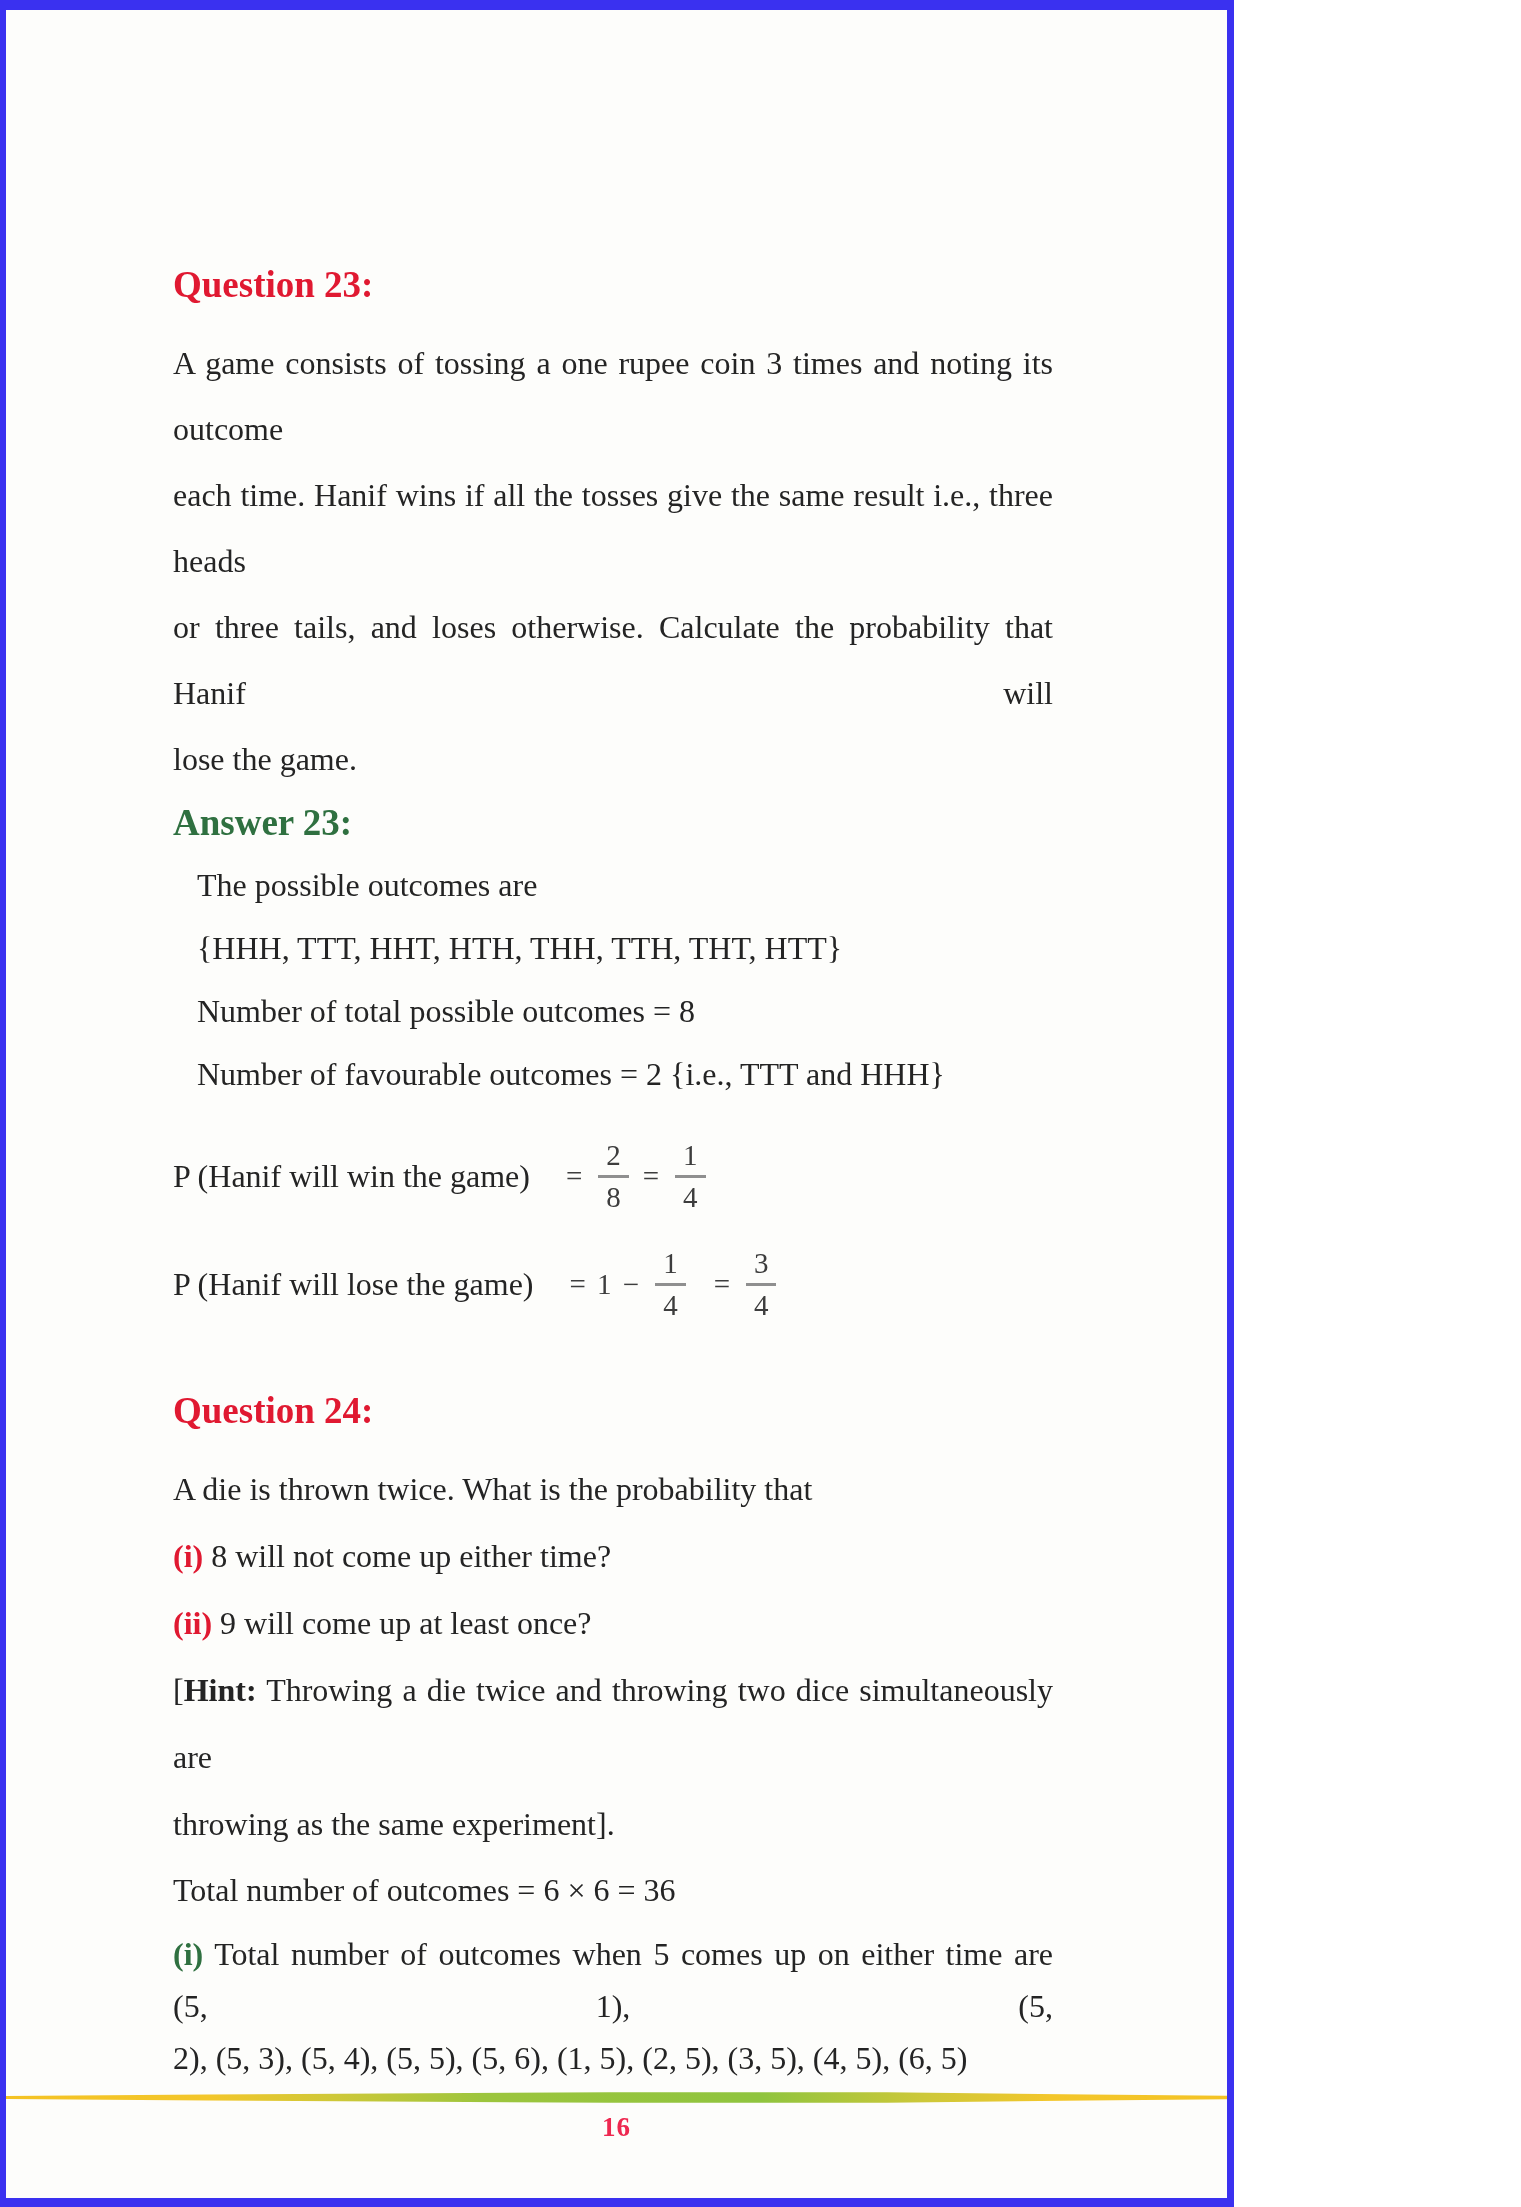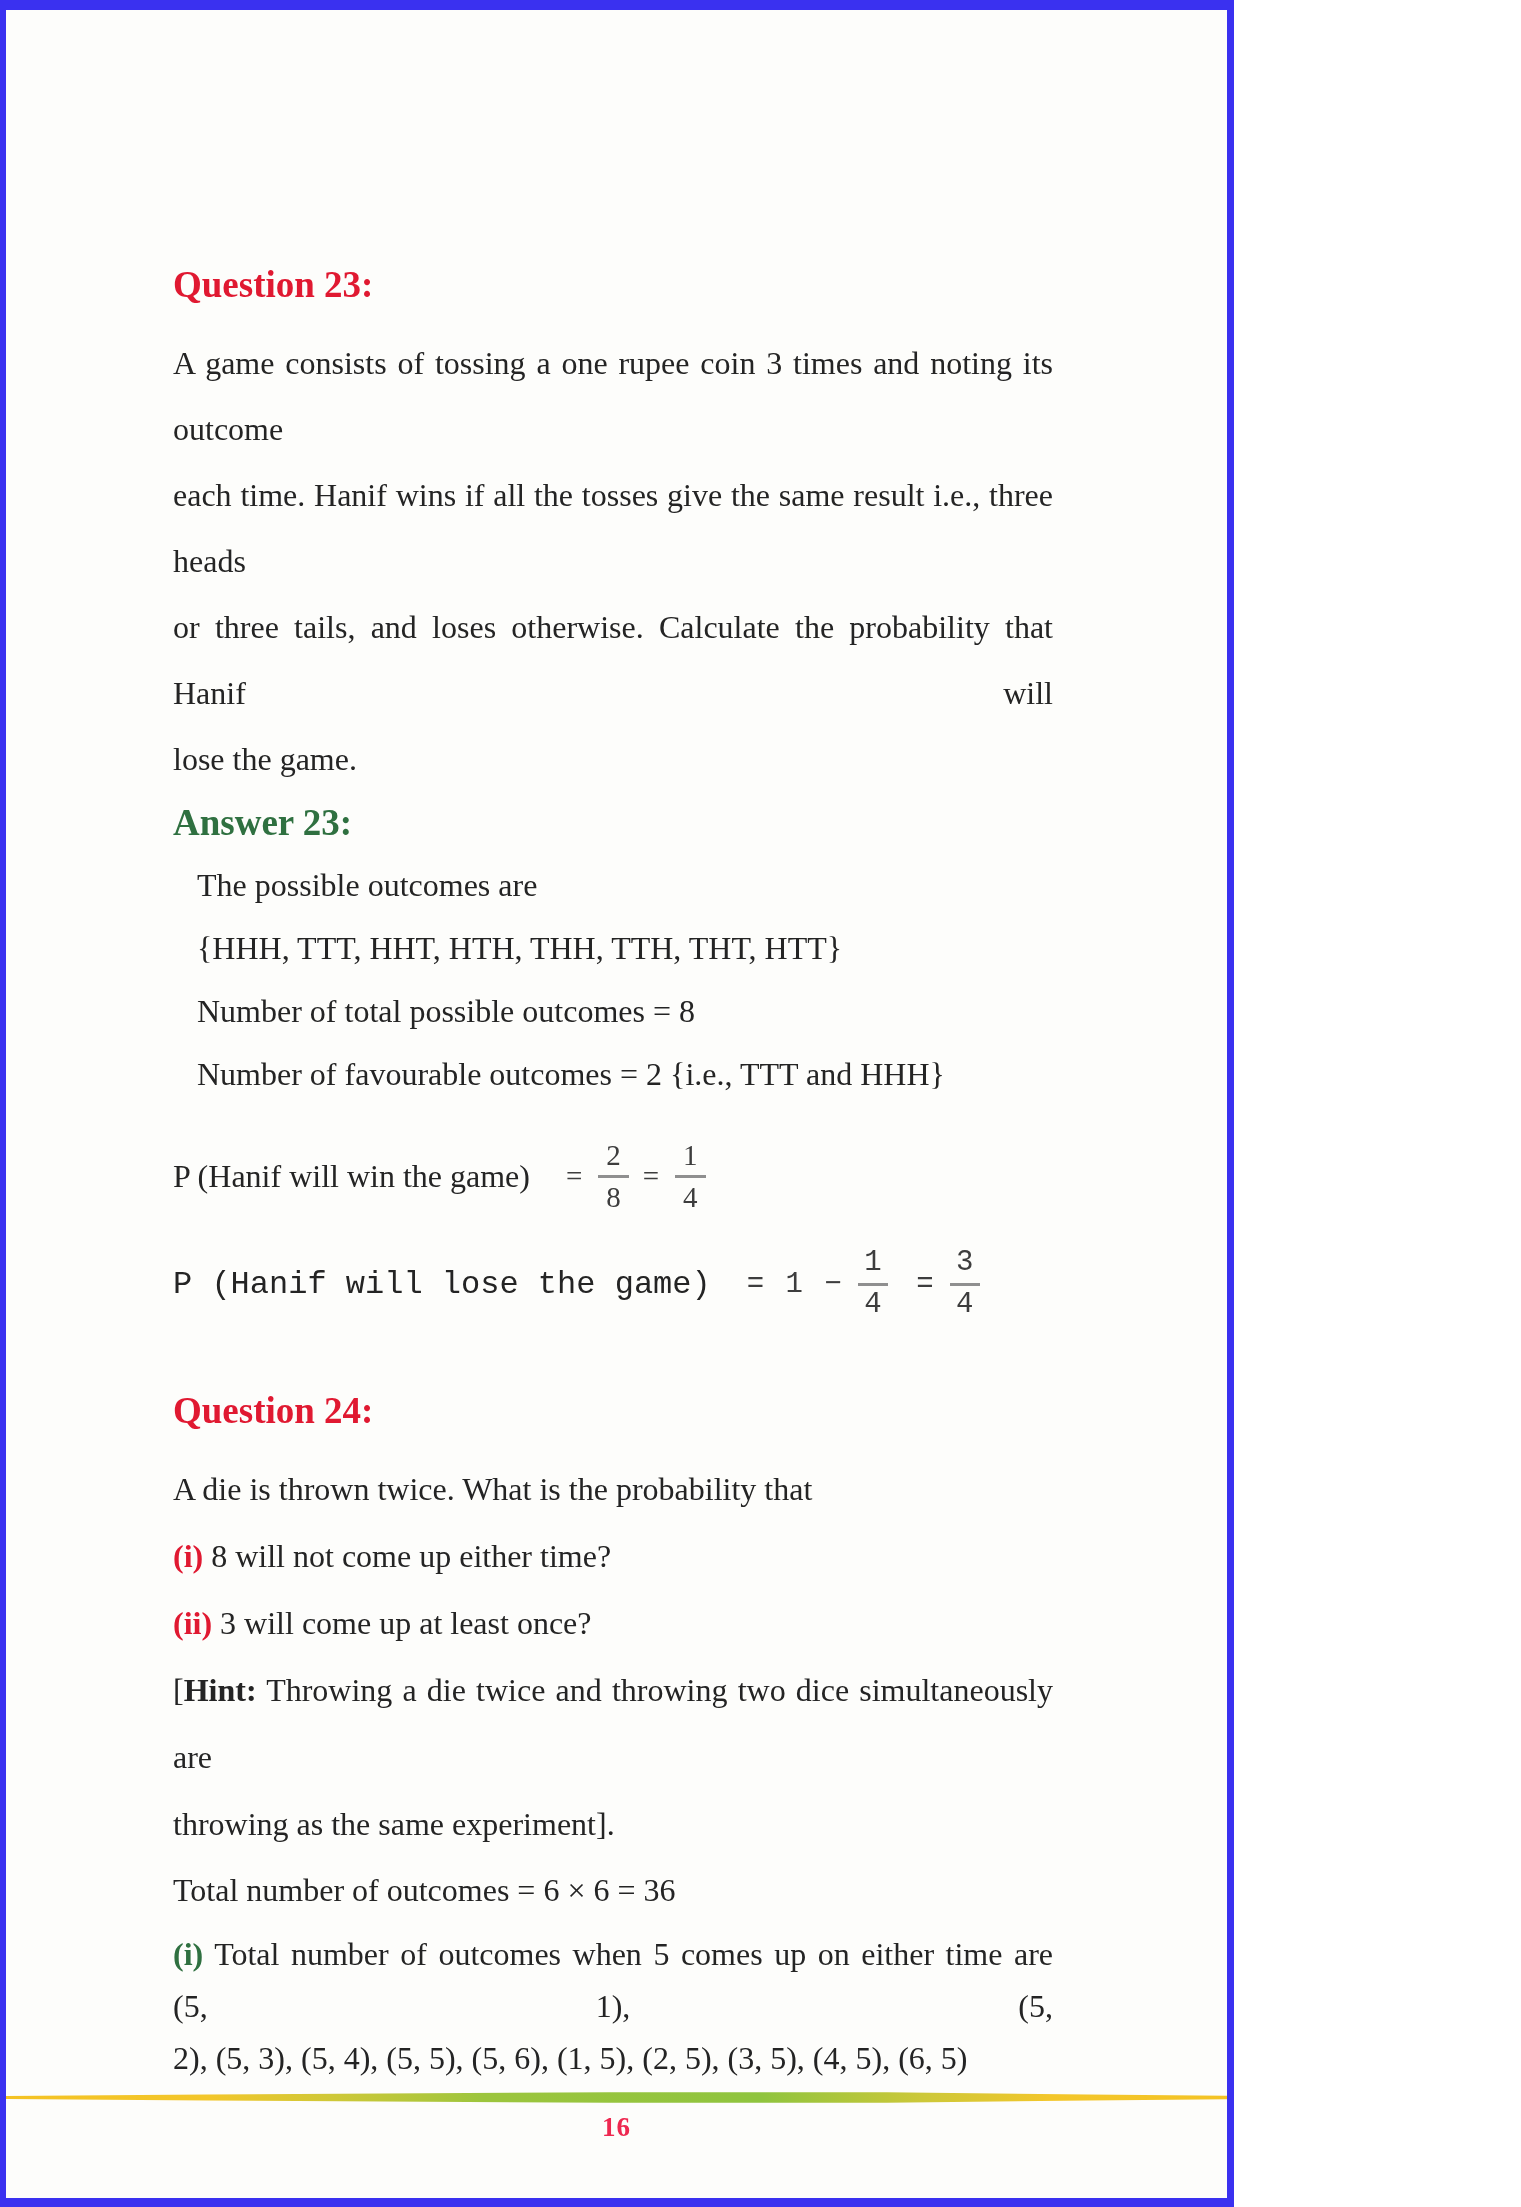--- a/index.html
+++ b/index.html
@@ -33,21 +33,21 @@
   .body-line { font-size:32px; line-height:66px; }
   .jline { text-align:justify; text-align-last:justify; }
   .a23-lines .body-line { line-height:63px;margin-left:24px; }
   .a23-lines { margin-top:6px; }
 
   .math-row {
     display:flex; align-items:center;
     height:96px; font-size:32px;
   }
   .math-row.win { margin-top:22px; }
-  .math-row.lose { margin-top:12px;font-family:Liberation Mono, monospace; }
+  .math-row.lose { margin-top:12px; }
   .math-expr {
     display:inline-flex; align-items:center;
     margin-left:28px; color:#3d3d3d; font-size:29px;
   }
   .math-expr .op { margin:0 8px; letter-spacing:2px; }
   .frac {
     display:inline-flex; flex-direction:column; align-items:center;
     margin:0 6px; line-height:1.05;
   }
   .frac .bar { width:1.05em; height:3px; background:#8f8f8f; margin:4px 0; }
@@ -134,21 +134,21 @@
           <span class="bar"></span>
           <span>4</span>
         </span>
       </span>
     </div>
 
     <div class="q24-block">
       <div class="q-heading">Question 24:</div>
       <div class="body-line">A die is thrown twice. What is the probability that</div>
       <div class="body-line"><span class="red-marker">(i)</span> <span>8 will not come up either time?</span></div>
-      <div class="body-line"><span class="red-marker">(ii)</span> <span>3 will come up at least once?</span></div>
+      <div class="body-line"><span class="red-marker">(ii)</span> <span>9 will come up at least once?</span></div>
       <div class="body-line jline"><span>[</span><span class="bold">Hint:</span> <span>Throwing a die twice and throwing two dice simultaneously are</span></div>
       <div class="body-line">throwing as the same experiment].</div>
     </div>
 
     <div class="body-line a24-total">Total number of outcomes = 6 × 6 = 36</div>
     <div class="a24-item">
       <div class="body-line tight jline"><span class="green-marker">(i)</span> <span>Total number of outcomes when 5 comes up on either time are (5, 1), (5,</span></div>
       <div class="body-line tight">2), (5, 3), (5, 4), (5, 5), (5, 6), (1, 5), (2, 5), (3, 5), (4, 5), (6, 5)</div>
     </div>
 

